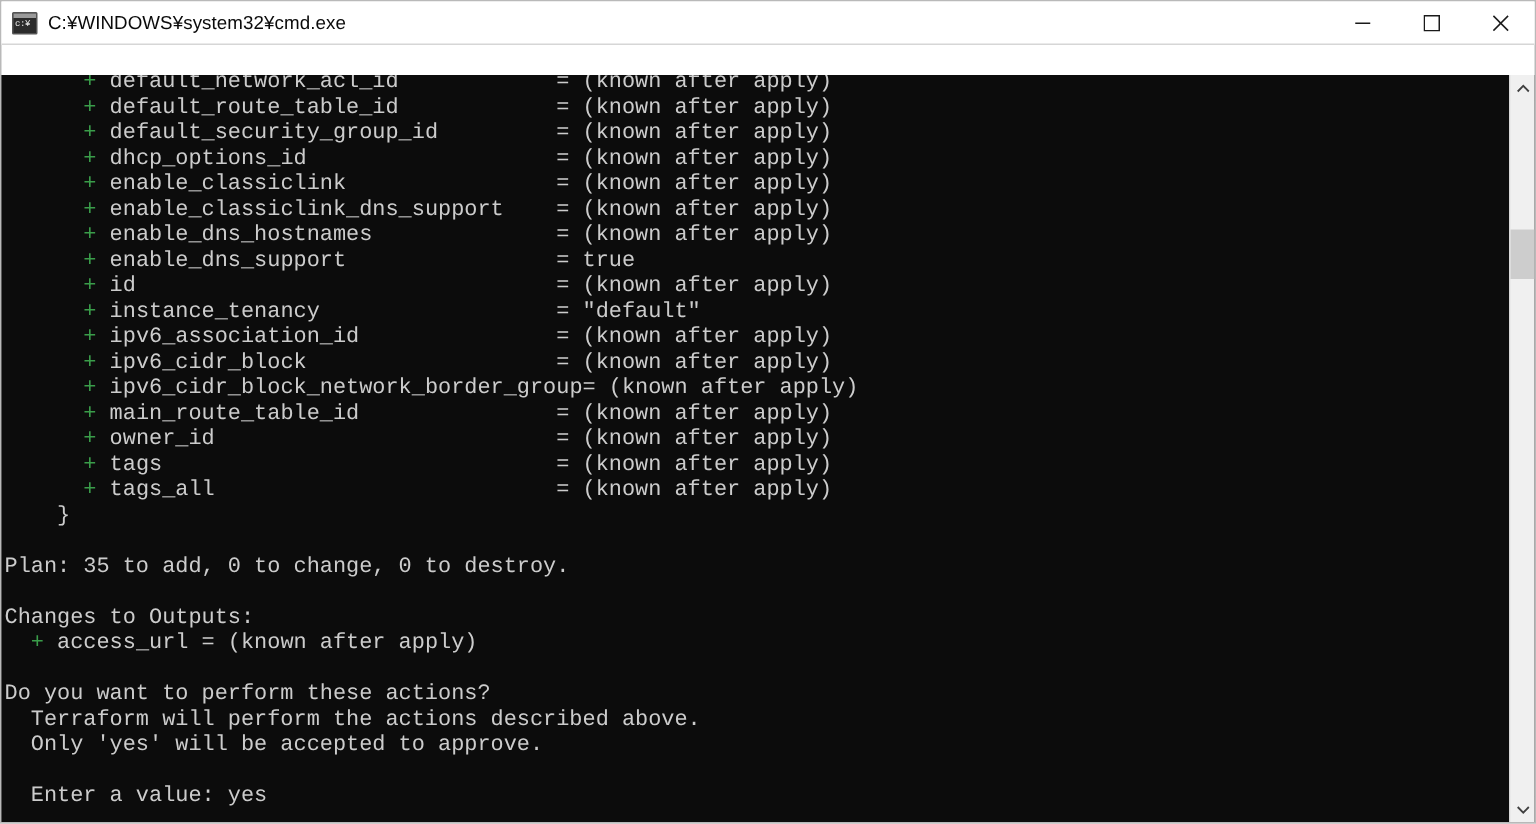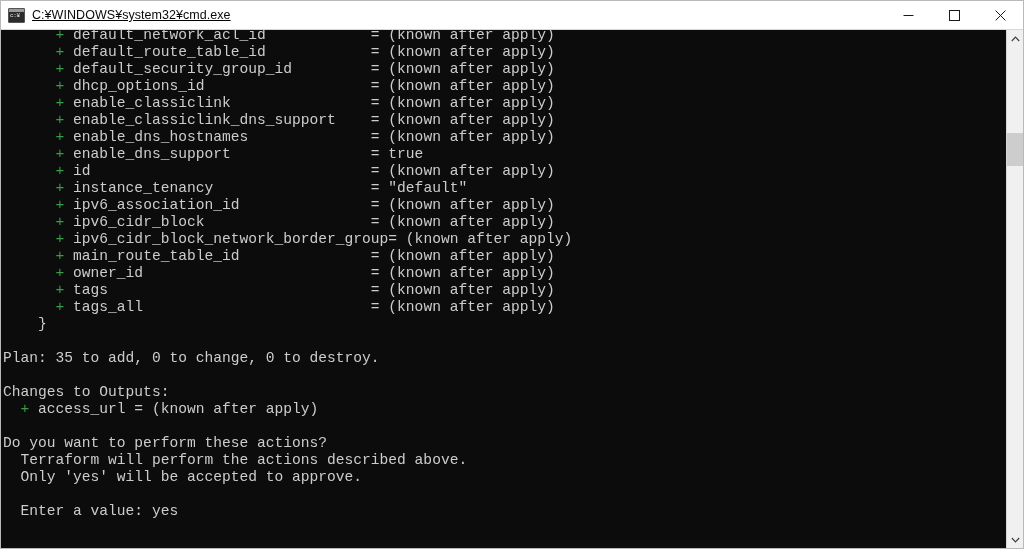--- a/index.html
+++ b/index.html
@@ -35,21 +35,20 @@
     align-items: center;
     position: relative;
     border-bottom: 1px solid #d6d6d6;
   }
   #titlebar-left {
     display: flex;
     align-items: center;
     padding-left: 7px;
     flex: 1 1 auto;
     min-width: 0;
-    text-decoration: underline;
   }
   .cmd-icon {
     width: 17px;
     height: 15px;
     background: #2b2b2b;
     border: 1px solid #555;
     box-sizing: border-box;
     position: relative;
     flex: 0 0 auto;
     margin-right: 7px;
@@ -98,20 +97,21 @@
   .win-btn svg { display: block; }
 
   
   #console-wrap {
     flex: 1 1 auto;
     display: flex;
     position: relative;
     background: #0c0c0c;
     overflow: hidden;
     min-height: 0;
+    margin-top: 20px;
   }
   #console {
     flex: 1 1 auto;
     background: #0c0c0c;
     position: relative;
     overflow: hidden;
     padding: 0;
   }
   #console-text {
     position: absolute;

